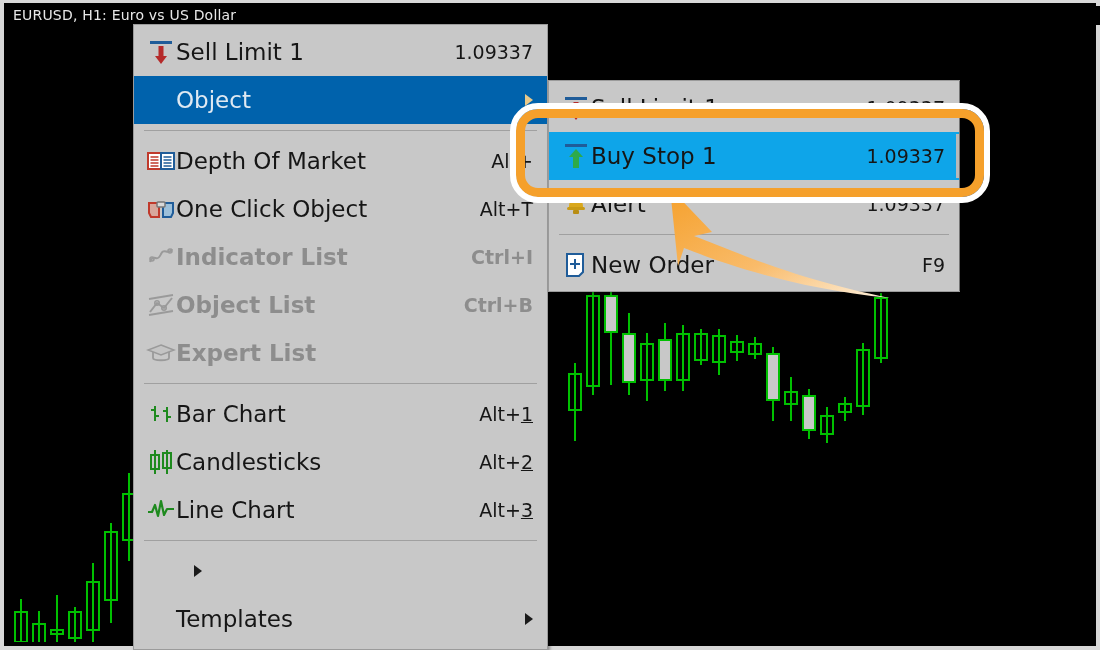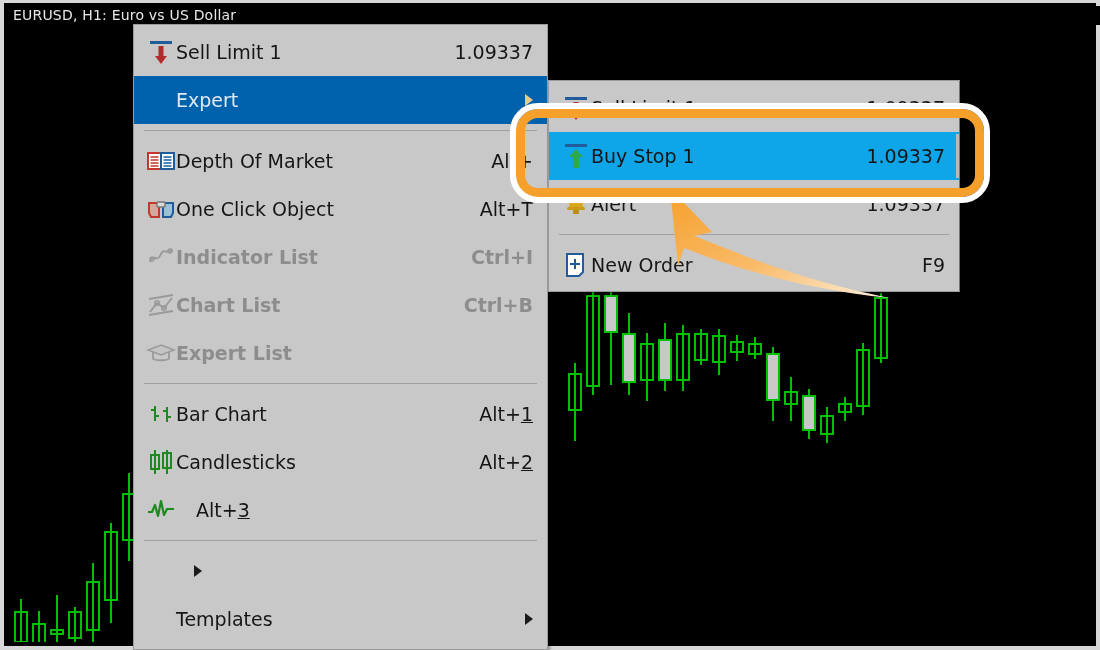--- a/index.html
+++ b/index.html
@@ -69,21 +69,21 @@
   #main-menu { left:133px; top:24px; width:415px; height:626px; padding-top:3px; }
   #sub-menu  { left:548px; top:80px; width:412px; height:212px; padding-top:3px; }
 
   .mi {
     position:relative;
     display:flex; align-items:center;
     height:48px;
     padding-left:12px; padding-right:14px;
     white-space:nowrap;
   }
-  .mi .lbl { flex:1 1 auto; font-size:19px; color:#161616; }
+  .mi .lbl { flex:1 1 auto; font-size:23px; color:#161616; }
   .mi .acc { flex:0 0 auto; font-size:19px; color:#161616; margin-left:20px;text-align:right; }
   .mi .acc u { text-decoration: underline; }
   .mi .arrow {
     flex:0 0 auto; margin-left:18px;
     width:0;height:0;
     border-left:8px solid #1a1a1a;
     border-top:6px solid transparent;
     border-bottom:6px solid transparent;
   }
   .mi.disabled .lbl, .mi.disabled .acc { color:#8d8d8d;font-weight:bold; }
@@ -243,21 +243,21 @@
         <span class="ic"><svg width="30" height="30" viewBox="0 0 30 30">
         <rect x="4" y="4" width="22" height="3" fill="#1f5c99"></rect>
         <path d="M15 9 L15 22" stroke="#b52a2a" stroke-width="5" fill="none"></path>
         <path d="M9 19 L15 27 L21 19 Z" fill="#b52a2a"></path>
       </svg></span>
         <span class="lbl">Sell Limit 1</span>
         <span class="acc">1.09337</span>
       </div>
       <div class="mi selected">
         <span class="ic"></span>
-        <span class="lbl">Expert</span>
+        <span class="lbl">Object</span>
         <span class="arrow"></span>
       </div>
       <div class="sep"></div>
       <div class="mi">
         <span class="ic"><svg width="30" height="30" viewBox="0 0 30 30">
         <rect x="2" y="7" width="13" height="16" fill="#fff" stroke="#c0392b" stroke-width="2"></rect>
         <rect x="15" y="7" width="13" height="16" fill="#fff" stroke="#1f5c99" stroke-width="2"></rect>
         <g stroke="#c0392b" stroke-width="1.6">
               <path d="M4.5 11h8M4.5 14h8M4.5 17h8M4.5 20h8"></path>
             </g>
@@ -287,21 +287,21 @@
         <span class="acc">Ctrl+I</span>
       </div>
       <div class="mi disabled">
         <span class="ic"><svg width="30" height="30" viewBox="0 0 30 30">
         <path d="M3 9 L27 5" stroke="#9a9a9a" stroke-width="1.8"></path>
         <path d="M3 25 L27 21" stroke="#9a9a9a" stroke-width="1.8"></path>
         <path d="M4 22 L11 13 L18 18 L26 8" stroke="#9a9a9a" stroke-width="2" fill="none"></path>
         <circle cx="11" cy="13" r="2.2" fill="none" stroke="#9a9a9a" stroke-width="1.6"></circle>
         <circle cx="18" cy="18" r="2.2" fill="none" stroke="#9a9a9a" stroke-width="1.6"></circle>
       </svg></span>
-        <span class="lbl">Chart List</span>
+        <span class="lbl">Object List</span>
         <span class="acc">Ctrl+B</span>
       </div>
       <div class="mi disabled">
         <span class="ic"><svg width="30" height="30" viewBox="0 0 30 30">
         <path d="M15 7 L28 12 L15 17 L2 12 Z" fill="#c4c4c4" stroke="#9a9a9a" stroke-width="1.6"></path>
         <path d="M7 14 V20 C7 23 23 23 23 20 V14" fill="none" stroke="#9a9a9a" stroke-width="1.8"></path>
       </svg></span>
         <span class="lbl">Expert List</span>
       </div>
       <div class="sep"></div>
@@ -324,20 +324,21 @@
               <rect x="17" y="6" width="8" height="15"></rect>
         </g>
       </svg></span>
         <span class="lbl">Candlesticks</span>
         <span class="acc">Alt+<u>2</u></span>
       </div>
       <div class="mi">
         <span class="ic"><svg width="30" height="30" viewBox="0 0 30 30">
         <path d="M2 17 L6 17 L9 10 L12 21 L15 6 L18 20 L21 14 L28 14" stroke="#1e8a1e" stroke-width="2.2" fill="none" stroke-linejoin="round"></path>
       </svg></span>
+        <span class="lbl">Line Chart</span>
         <span class="acc">Alt+<u>3</u></span>
       </div>
       <div class="sep"></div>
       <div class="mi">
         <span class="ic"></span>
         <span class="arrow"></span>
       </div>
       <div class="mi">
         <span class="ic"></span>
         <span class="lbl">Templates</span>

